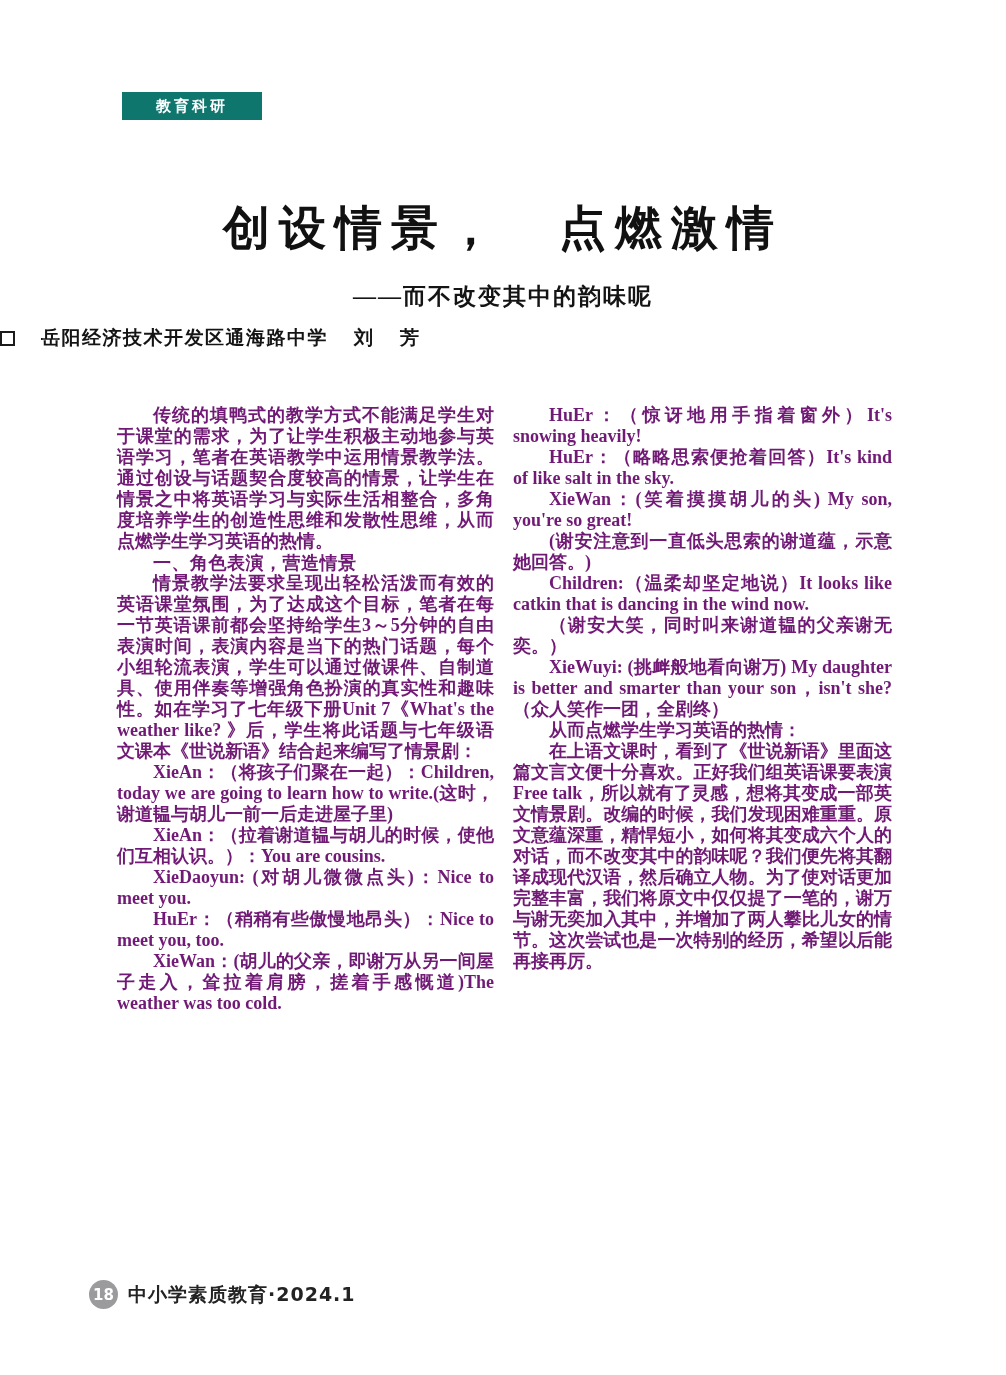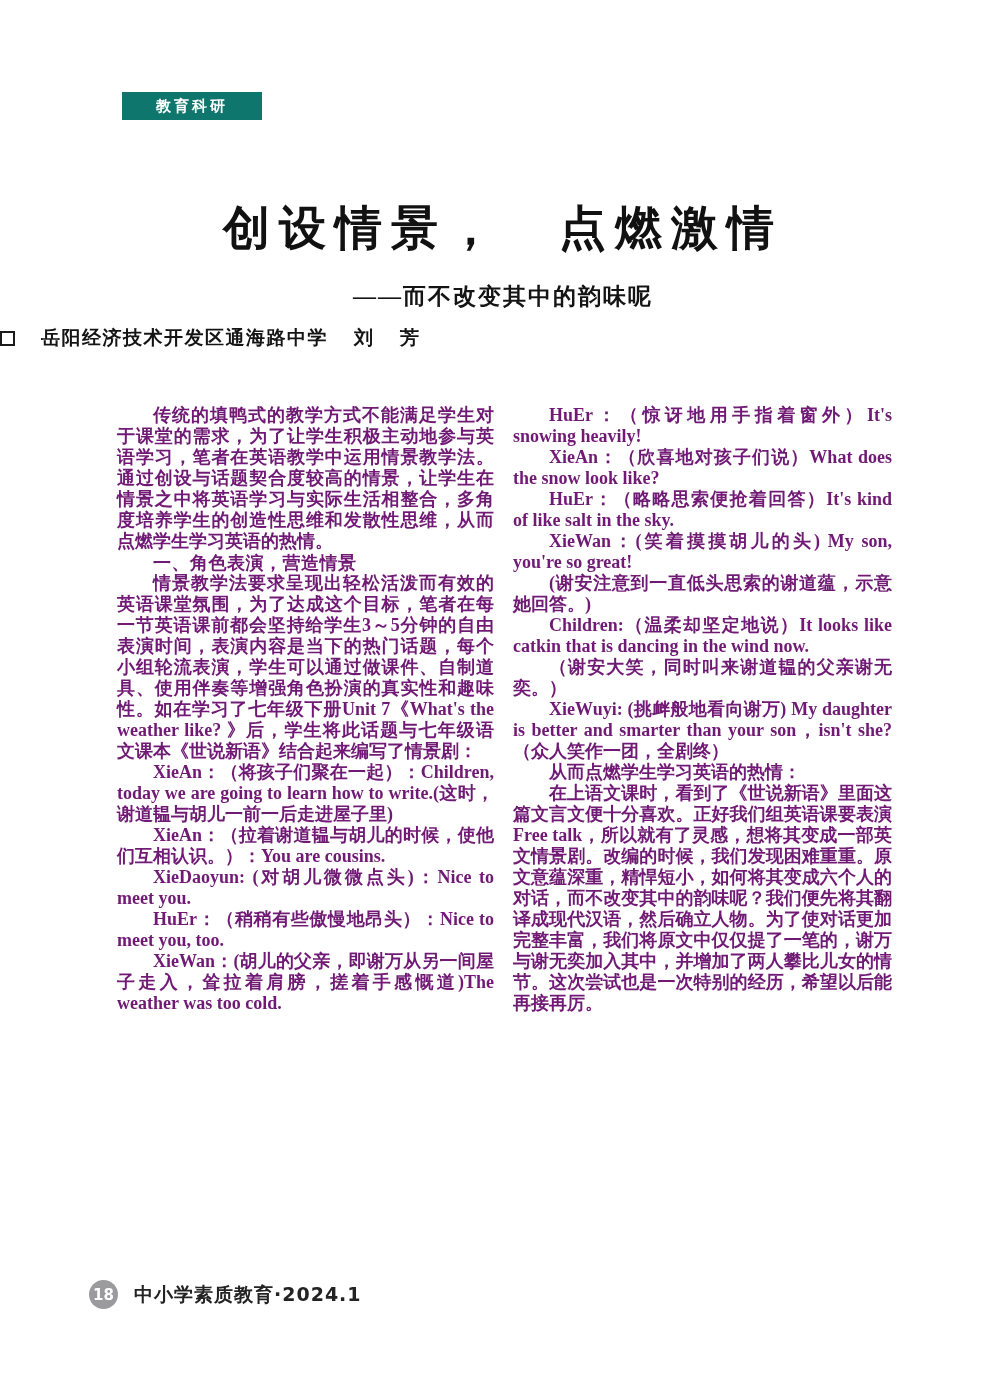--- a/index.html
+++ b/index.html
@@ -88,21 +88,21 @@
     font-size: 18px;
     letter-spacing: 0.5px;
   }
 
   
   .footer {
     position: absolute;
     left: 89px; top: 1280px;
     display: flex;
     align-items: center;
-    gap: 16px;
+    gap: 10px;
   }
   .page-number-circle {
     width: 29px; height: 29px;
     border-radius: 50%;
     background: #9b9b9d;
     color: #ffffff;
     font-family: "DejaVu Sans", "Liberation Sans", sans-serif;
     font-weight: 700;
     font-size: 15px;
     display: flex; align-items: center; justify-content: center;
@@ -138,21 +138,20 @@
     <p class="para">情景教学法要求呈现出轻松活泼而有效的英语课堂氛围，为了达成这个目标，笔者在每一节英语课前都会坚持给学生3～5分钟的自由表演时间，表演内容是当下的热门话题，每个小组轮流表演，学生可以通过做课件、自制道具、使用伴奏等增强角色扮演的真实性和趣味性。如在学习了七年级下册Unit 7《What's the weather like? 》后，学生将此话题与七年级语文课本《世说新语》结合起来编写了情景剧：</p>
     <p class="para">XieAn：（将孩子们聚在一起）：Children, today we are going to learn how to write.(这时，谢道韫与胡儿一前一后走进屋子里)</p>
     <p class="para">XieAn：（拉着谢道韫与胡儿的时候，使他们互相认识。）：You are cousins.</p>
     <p class="para">XieDaoyun: (对胡儿微微点头)：Nice to meet you.</p>
     <p class="para">HuEr：（稍稍有些傲慢地昂头）：Nice to meet you, too.</p>
     <p class="para">XieWan：(胡儿的父亲，即谢万从另一间屋子走入，耸拉着肩膀，搓着手感慨道)The weather was too cold.</p>
   </div>
 
   <div class="col col-right">
     <p class="para">HuEr：（惊讶地用手指着窗外）It's snowing heavily!</p>
-    <p class="para">XieAn：（欣喜地对孩子们说）What does the snow look like?</p>
     <p class="para">HuEr：（略略思索便抢着回答）It's kind of like salt in the sky.</p>
     <p class="para">XieWan：(笑着摸摸胡儿的头) My son, you're so great!</p>
     <p class="para">(谢安注意到一直低头思索的谢道蕴，示意她回答。)</p>
     <p class="para">Children:（温柔却坚定地说）It looks like catkin that is dancing in the wind now.</p>
     <p class="para">（谢安大笑，同时叫来谢道韫的父亲谢无奕。）</p>
     <p class="para">XieWuyi: (挑衅般地看向谢万) My daughter is better and smarter than your son，isn't she?（众人笑作一团，全剧终）</p>
     <p class="para">从而点燃学生学习英语的热情：</p>
     <p class="para">在上语文课时，看到了《世说新语》里面这篇文言文便十分喜欢。正好我们组英语课要表演Free talk，所以就有了灵感，想将其变成一部英文情景剧。改编的时候，我们发现困难重重。原文意蕴深重，精悍短小，如何将其变成六个人的对话，而不改变其中的韵味呢？我们便先将其翻译成现代汉语，然后确立人物。为了使对话更加完整丰富，我们将原文中仅仅提了一笔的，谢万与谢无奕加入其中，并增加了两人攀比儿女的情节。这次尝试也是一次特别的经历，希望以后能再接再厉。</p>
   </div>
 

